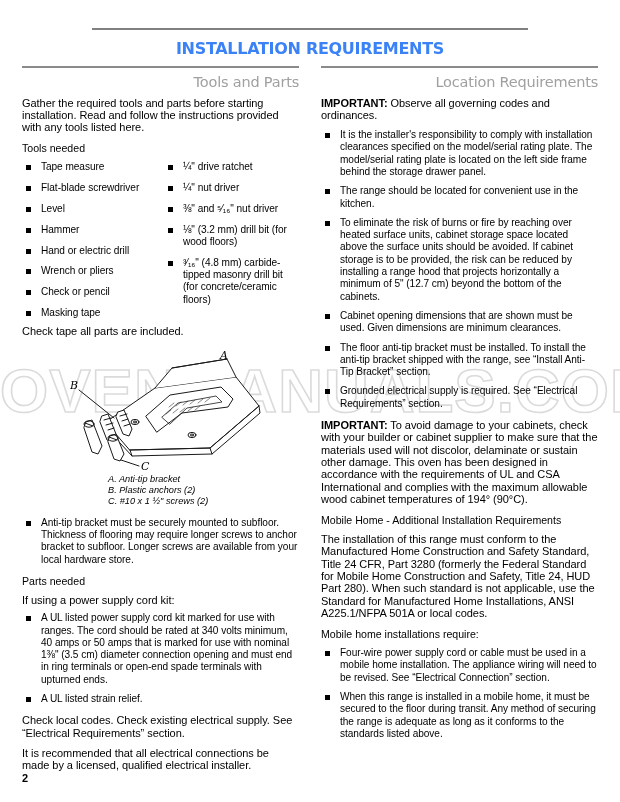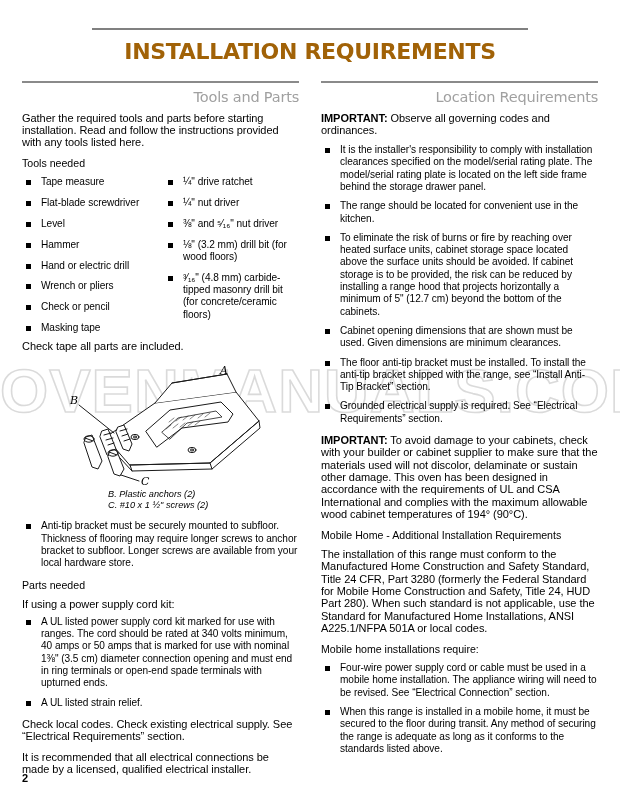--- a/index.html
+++ b/index.html
@@ -45,25 +45,25 @@
 
   
   .top-rule {
     height: 2px;
     background: #808080;
     margin: 0 70px 0 70px;
   }
   .doc-title {
     text-align: center;
     font-family: "DejaVu Sans", sans-serif;
-    font-size: 22px;
+    font-size: 16px;
     font-weight: bold;
     letter-spacing: -0.3px;
-    margin: 9px 0 17px 0;
-    color: #a16207;
+    margin: 9px 0 8px 0;
+    color: #3b82f6;
   }
 
   
   .cols {
     display: flex;
     gap: 22px;
     position: relative;
     z-index: 10;
   }
   .col {
@@ -268,20 +268,21 @@
           </g>
           <g font-family="DejaVu Serif, serif" font-size="11" font-style="italic" fill="#000">
             <text x="198" y="15">A</text>
             <text x="48" y="45">B</text>
             <text x="119" y="126">C</text>
           </g>
         </svg>
       </div>
 
       <div class="fig-caption">
+        <span>A. Anti-tip bracket</span>
         <span>B. Plastic anchors (2)</span>
         <span>C. #10 x 1 ½" screws (2)</span>
       </div>
 
       <ul class="b">
         <li>Anti-tip bracket must be securely mounted to subfloor. Thickness of flooring may require longer screws to anchor bracket to subfloor. Longer screws are available from your local hardware store.</li>
       </ul>
 
       <div class="sub-head">Parts needed</div>
       <p class="tight">If using a power supply cord kit:</p>

